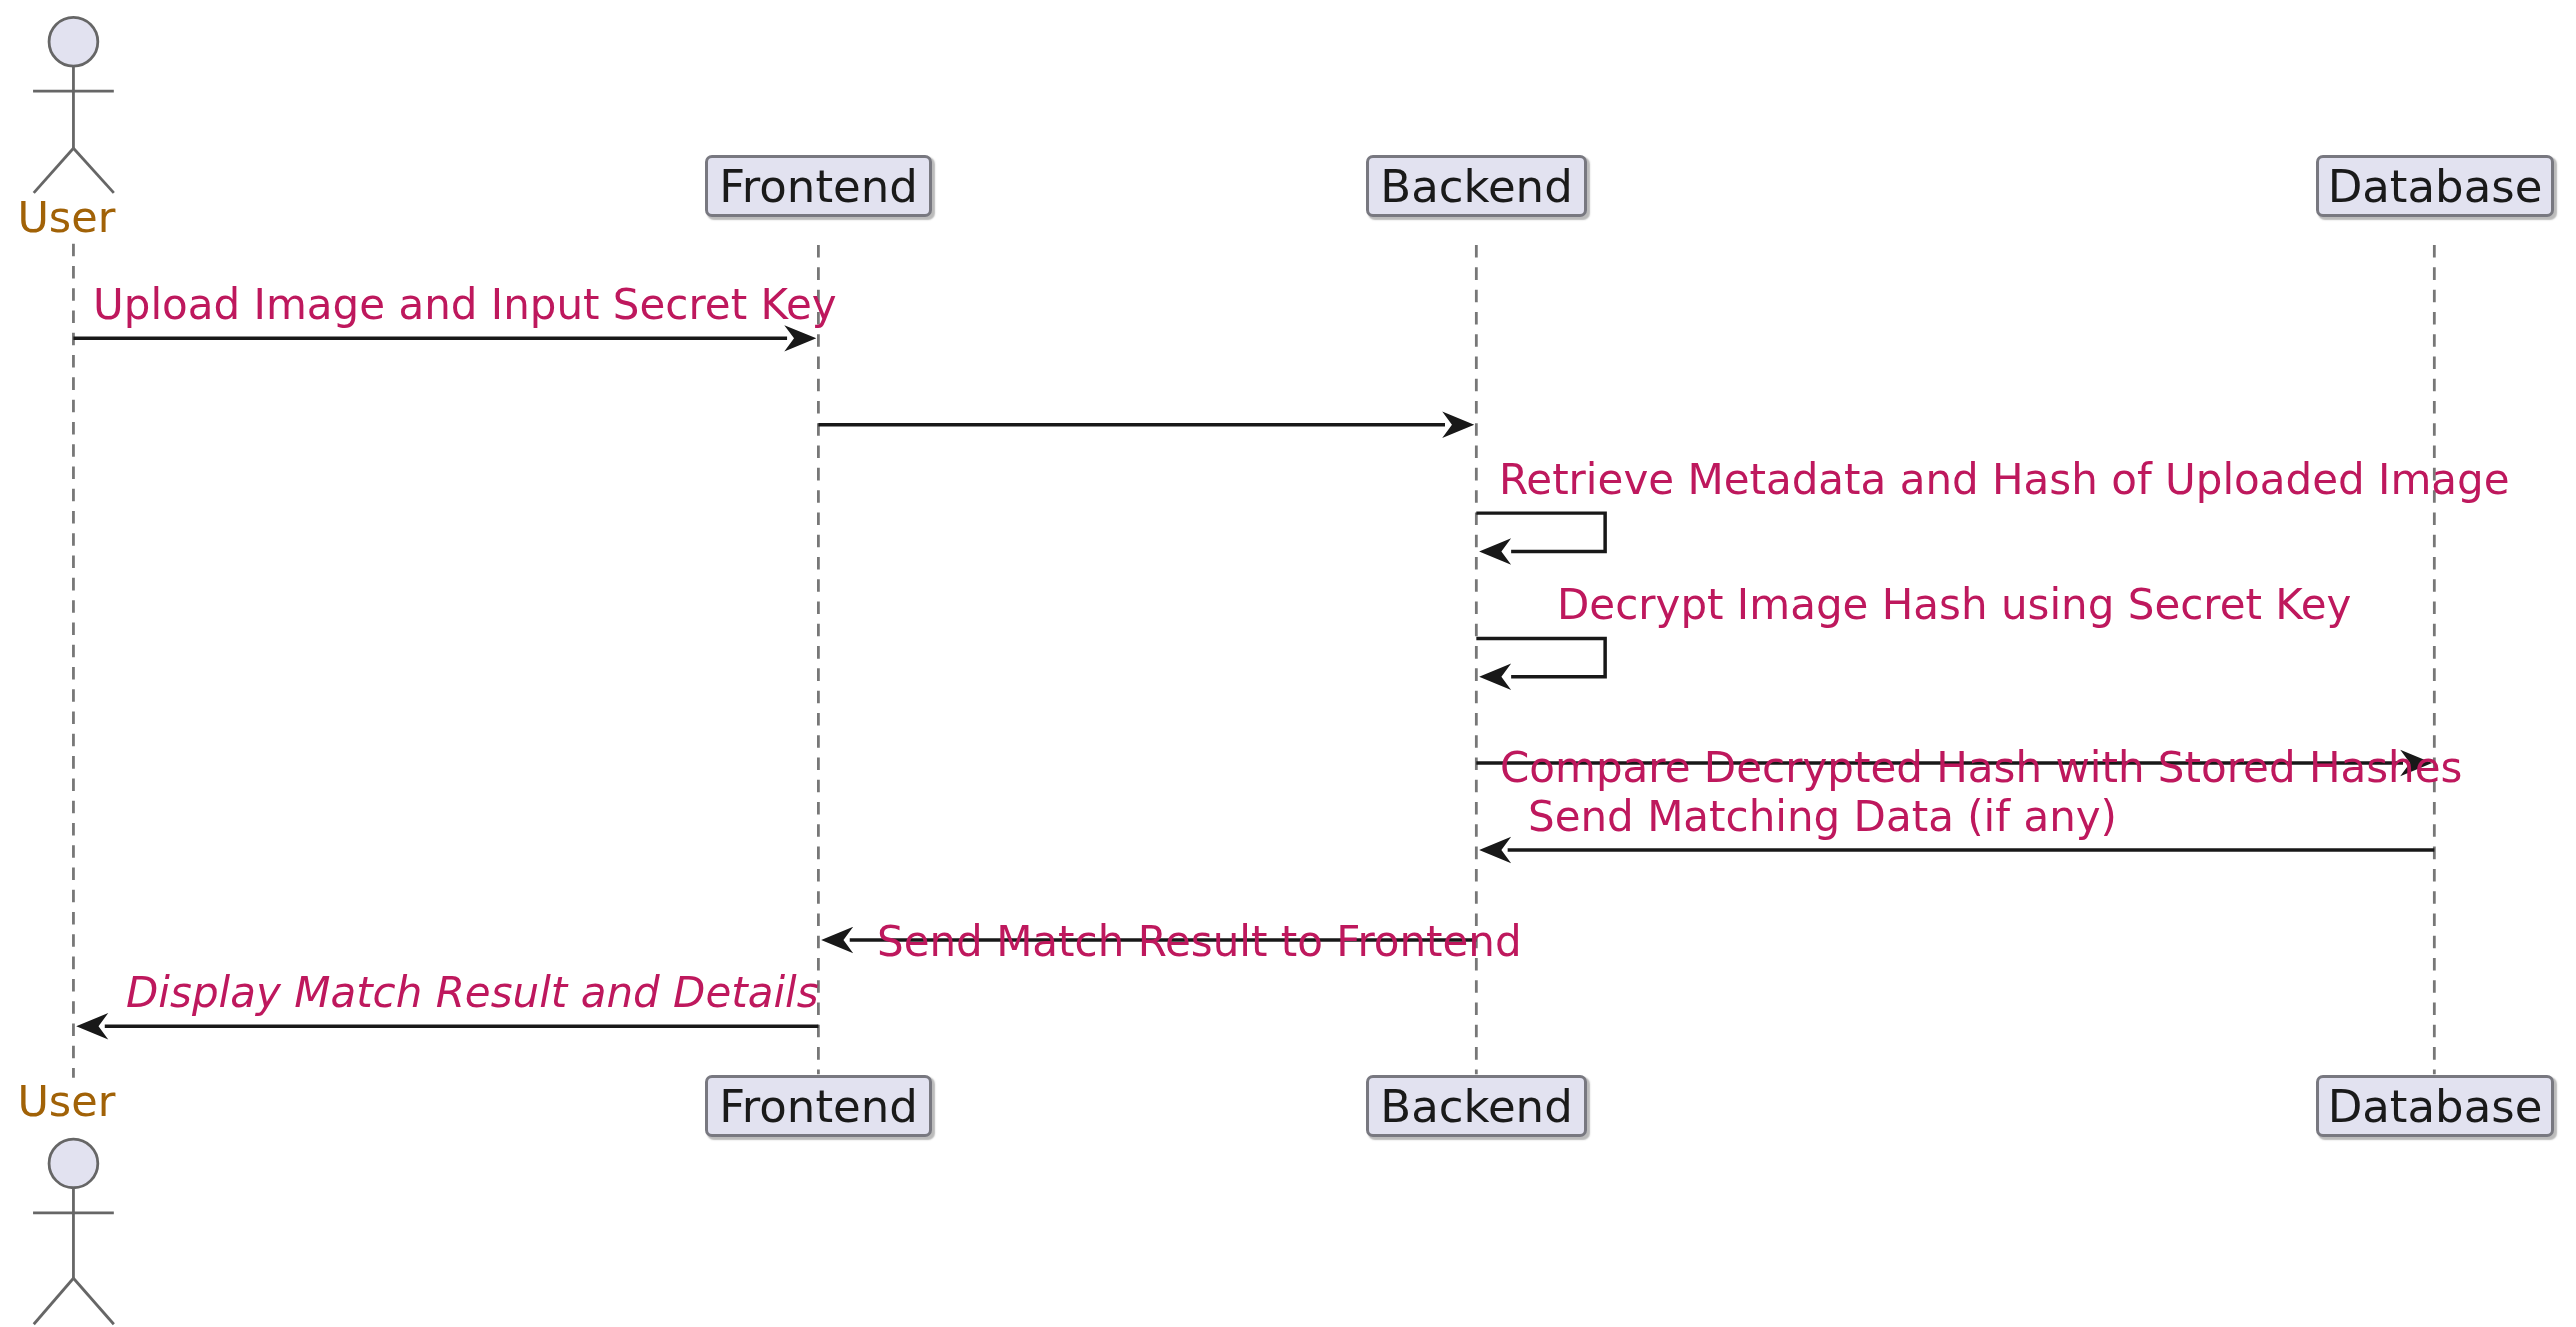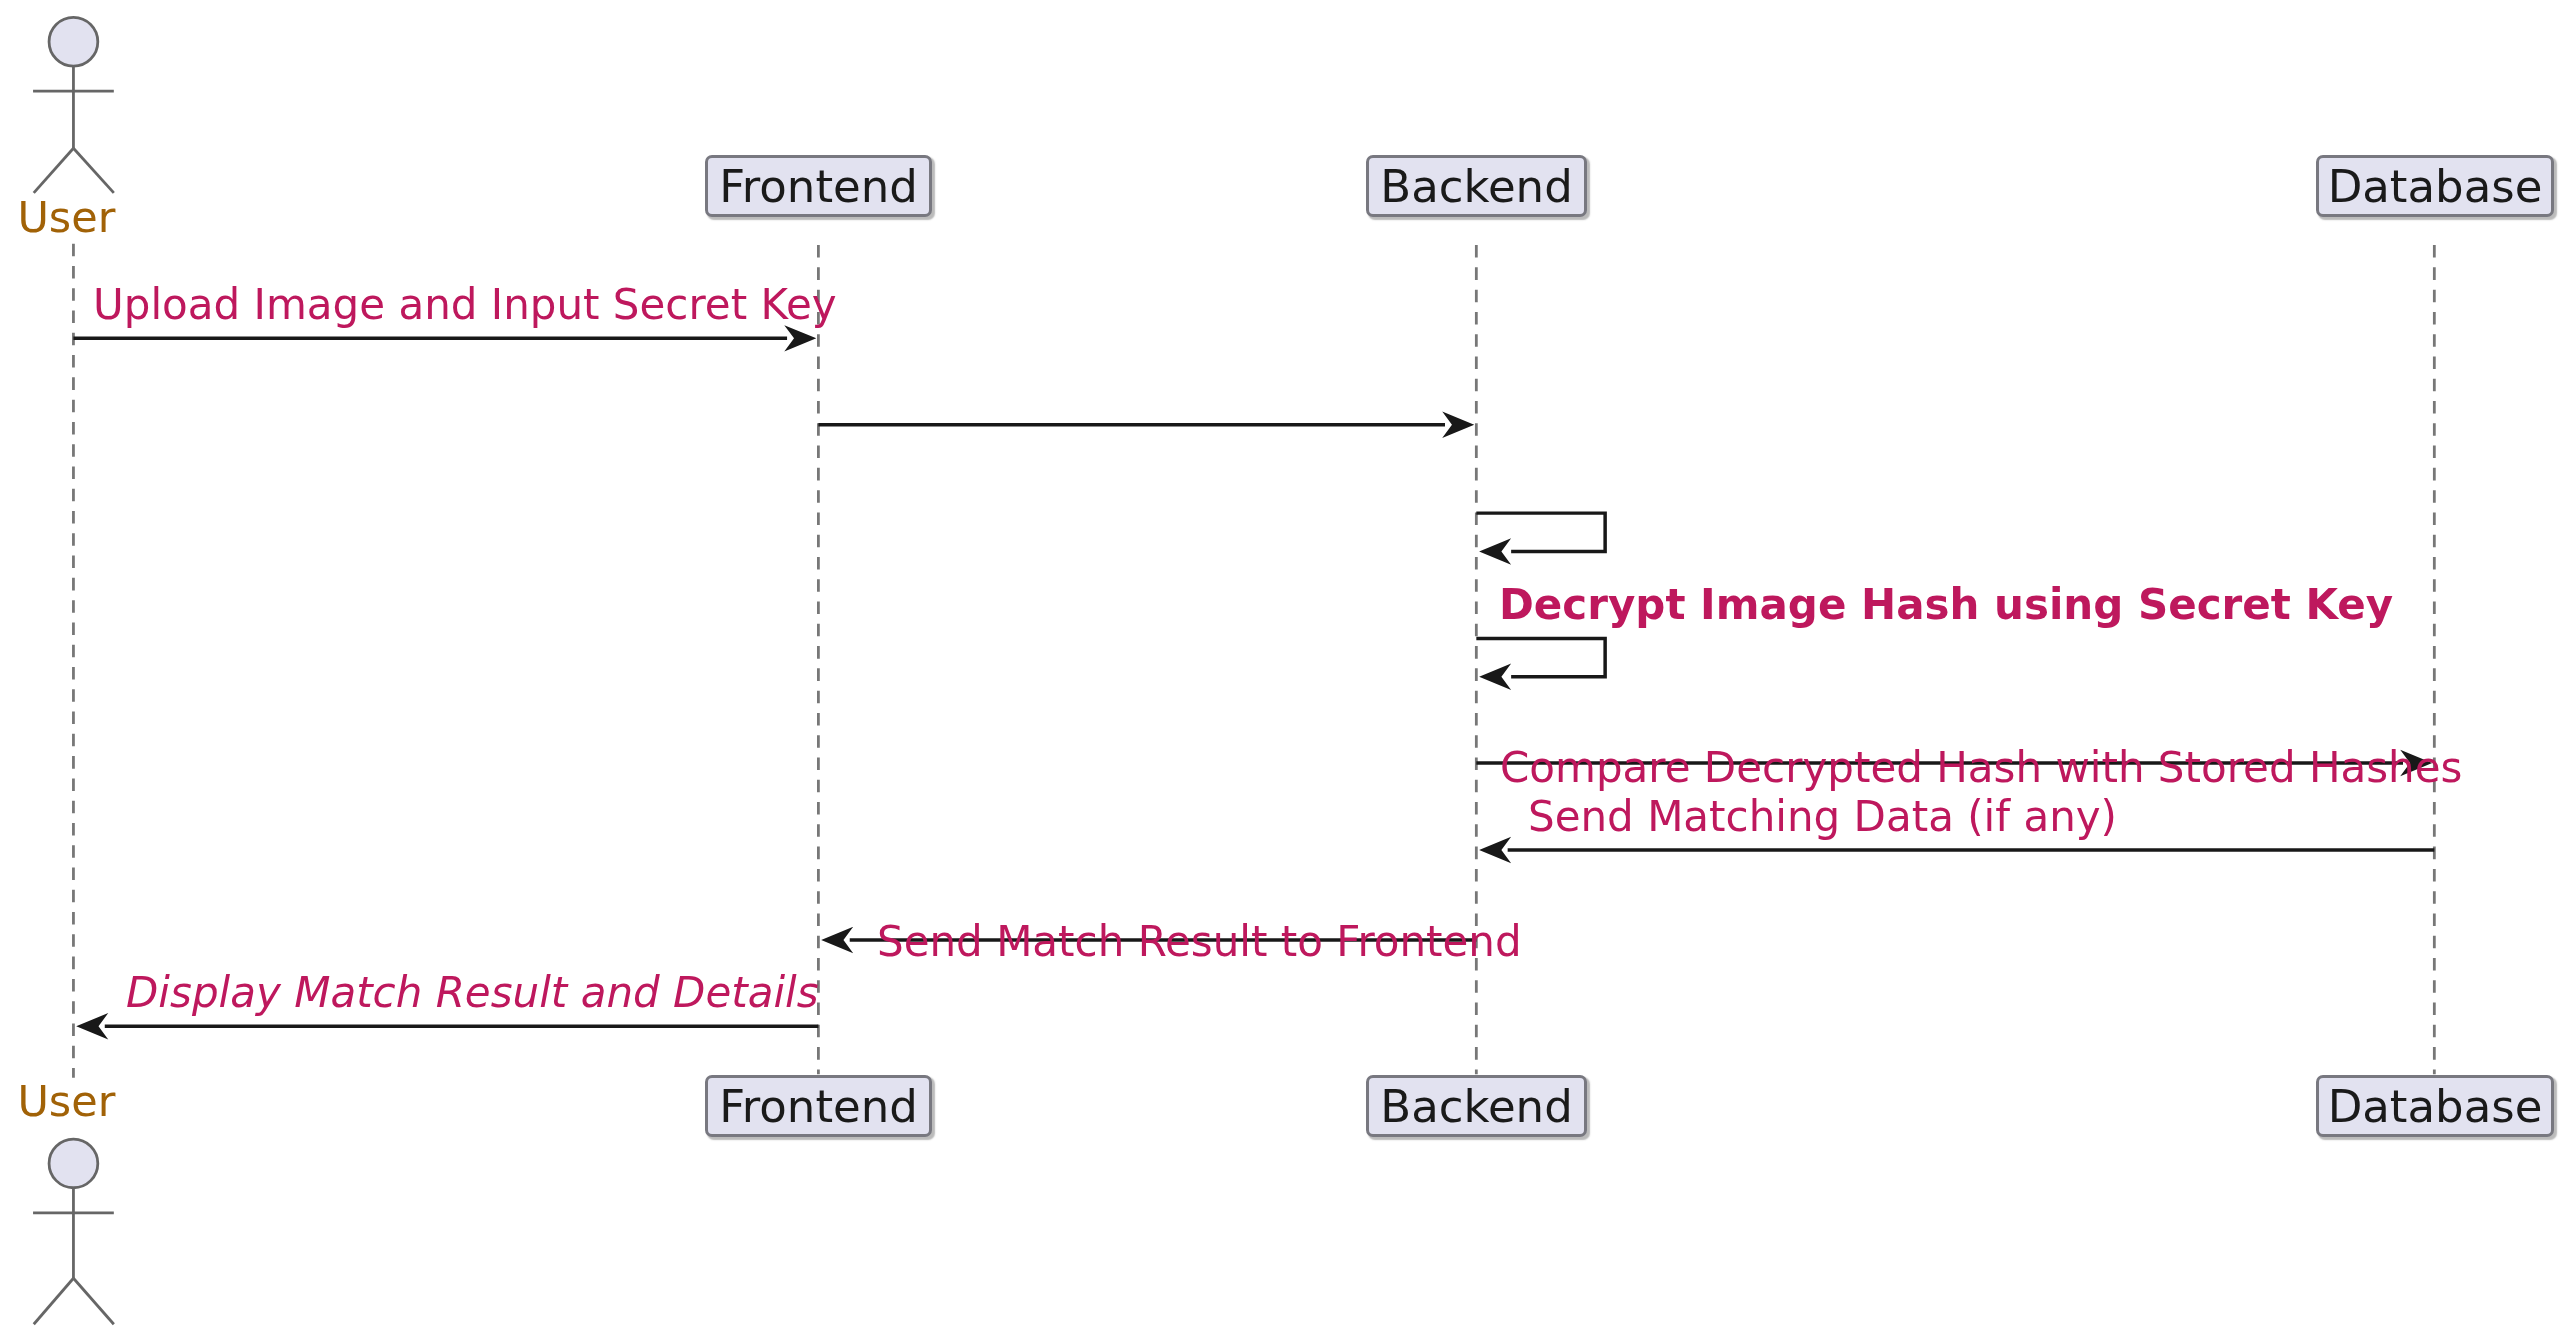--- a/index.html
+++ b/index.html
@@ -130,20 +130,21 @@
   <div class="participant-box" style="left:2316px; top:155px; width:238px;">Database</div>
 
   <div class="participant-box" style="left:705px; top:1075px; width:227px;">Frontend</div>
   <div class="participant-box" style="left:1366px; top:1075px; width:221px;">Backend</div>
   <div class="participant-box" style="left:2316px; top:1075px; width:238px;">Database</div>
 
   <div class="actor-label" style="left:17.4px; top:195px;">User</div>
   <div class="actor-label" style="left:17.4px; top:1079px;">User</div>
 
   <div class="msg-label" style="left:93px; top:283px;">Upload Image and Input Secret Key</div>
-  <div class="msg-label" style="left:1499px; top:583px;font-weight:bold;">Decrypt Image Hash using Secret Key</div>
+  <div class="msg-label" style="left:1499px; top:458px;">Retrieve Metadata and Hash of Uploaded Image</div>
+  <div class="msg-label" style="left:1557px; top:583px;">Decrypt Image Hash using Secret Key</div>
   <div class="msg-label" style="left:1500px; top:708px;margin-top:38px;">Compare Decrypted Hash with Stored Hashes</div>
   <div class="msg-label" style="left:1528px; top:795px;">Send Matching Data (if any)</div>
   <div class="msg-label" style="left:877px; top:884px;margin-top:36px;">Send Match Result to Frontend</div>
   <div class="msg-label" style="left:126px; top:971px;font-style:italic;">Display Match Result and Details</div>
 
 </div>
 
 
 </body></html>

